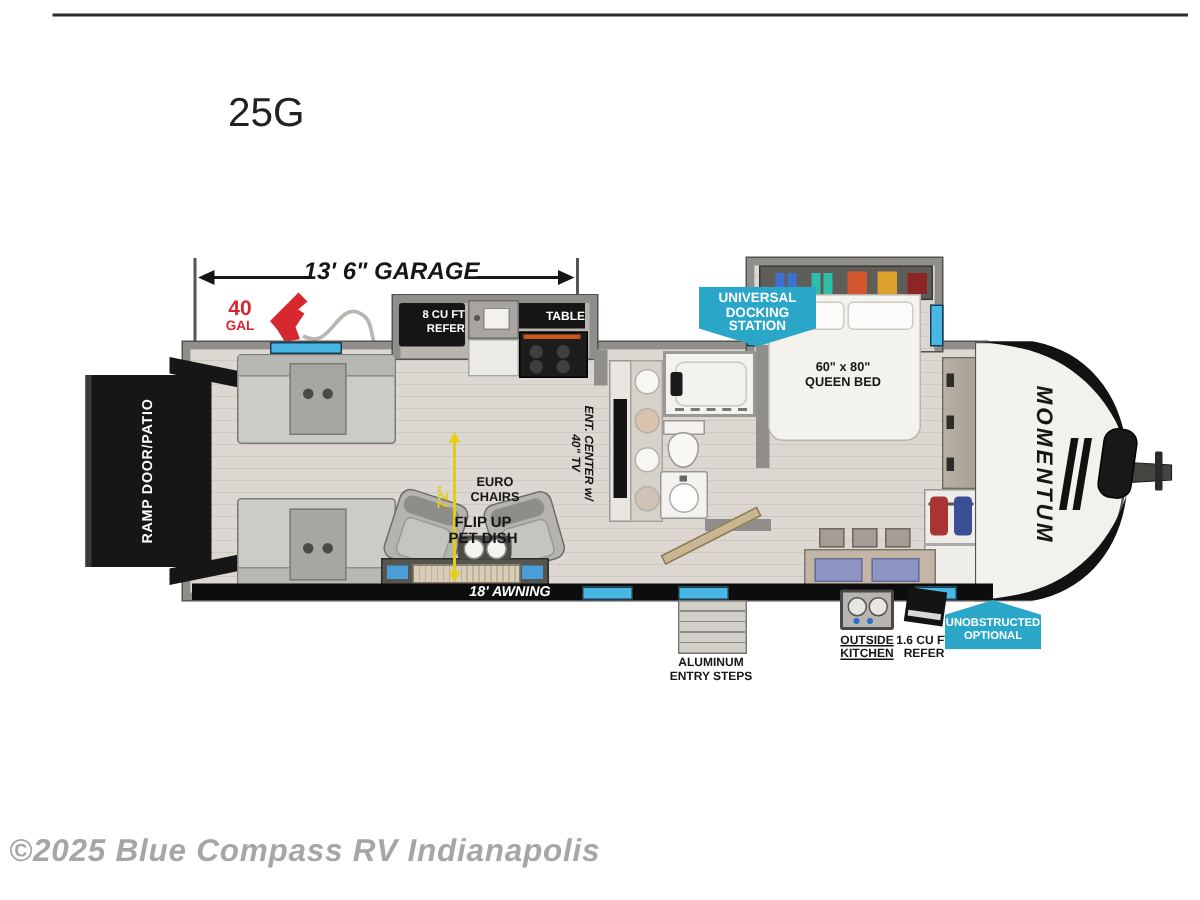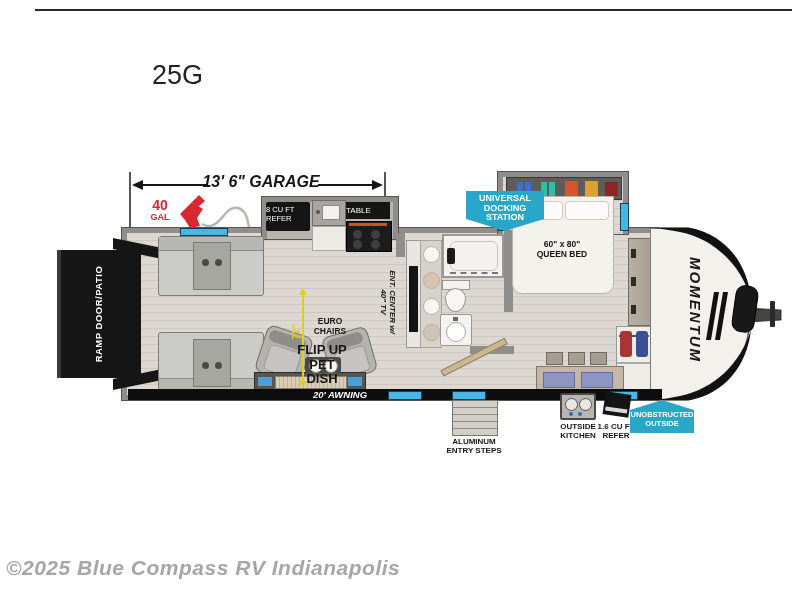--- a/index.html
+++ b/index.html
@@ -2,21 +2,21 @@
 <html><head>
 <meta charset="utf-8">
 <style>
   html,body{margin:0;padding:0;background:#fff;}
   #canvas{position:relative;width:800px;height:600px;background:#fff;overflow:hidden;
           font-family:"Liberation Sans",sans-serif;}
   .abs{position:absolute;}
   .ml{white-space:pre-line;}
   .lbl{color:#161616;font-weight:bold;text-align:center;line-height:1.12;}
   .badge{background:#2aa6c8;color:#fff;font-weight:bold;text-align:center;}
-  .blackbox{background:#151515;color:#fff;font-weight:normal;text-align:left;}
+  .blackbox{background:#151515;color:#fff;font-weight:bold;text-align:right;}
   .win{background:#4ab6e4;border:1px solid #1c3c52;}
   .floor{background:repeating-linear-gradient(180deg,#dcd8d1 0px,#dcd8d1 7px,#cdc9c1 7px,#cdc9c1 8px);}
   .wallbox{border:5px solid #908e8a;box-shadow:0 0 0 1px #55534f;box-sizing:border-box;}
 </style>
 </head>
 <body>
 
 <div id="canvas">
 
   <div class="abs" style="left:35px;top:9px;width:757px;height:2px;background:#2a2a2a;"></div>
@@ -80,21 +80,21 @@
   <div class="abs lbl ml" style="left:300px;top:317px;width:60px;font-size:8.5px;z-index:4;">EURO
 CHAIRS</div>
   <div class="abs" style="left:260px;top:330px;width:46px;height:47px;background:#b5b3ae;border:1px solid #6f6d69;border-radius:8px;transform:rotate(18deg);z-index:3;">
     <div class="abs" style="left:3px;top:3px;width:38px;height:12px;background:#8f8d89;border-radius:6px;"></div>
     <div class="abs" style="left:7px;top:17px;width:31px;height:25px;background:#c6c4c0;border-radius:5px;border:1px solid #9a9894;"></div>
   </div>
   <div class="abs" style="left:326px;top:331px;width:45px;height:45px;background:#b5b3ae;border:1px solid #6f6d69;border-radius:8px;transform:rotate(-16deg);z-index:3;">
     <div class="abs" style="left:3px;top:3px;width:37px;height:12px;background:#8f8d89;border-radius:6px;"></div>
     <div class="abs" style="left:7px;top:17px;width:30px;height:24px;background:#c6c4c0;border-radius:5px;border:1px solid #9a9894;"></div>
   </div>
-  <div class="abs lbl ml" style="left:294px;top:343px;width:56px;font-size:13px;z-index:5;">FLIP UP
+  <div class="abs lbl ml" style="left:294px;top:343px;width:56px;font-size:10px;z-index:5;">FLIP UP
 PET DISH</div>
   <div class="abs" style="left:305px;top:357px;width:36px;height:16px;background:#4c4a48;border-radius:3px;z-index:4;">
     <div class="abs" style="left:4px;top:2px;width:12px;height:12px;background:#f4f3f0;border:1px solid #8a8884;border-radius:50%;"></div>
     <div class="abs" style="left:19px;top:2px;width:12px;height:12px;background:#f4f3f0;border:1px solid #8a8884;border-radius:50%;"></div>
   </div>
 
   <div class="abs" style="left:254px;top:372px;width:110px;height:17px;background:#57554f;border:1px solid #2e2c28;z-index:3;">
     <div class="abs" style="left:20px;top:3px;width:70px;height:11px;background:repeating-linear-gradient(90deg,#d8cdb8 0 3px,#bfb29a 3px 4px);border:1px solid #8a7f6a;"></div>
     <div class="abs" style="left:3px;top:4px;width:14px;height:9px;background:#4a9fd8;"></div>
     <div class="abs" style="left:93px;top:4px;width:14px;height:9px;background:#4a9fd8;"></div>
@@ -174,54 +174,54 @@
 
   <div class="abs" style="left:546px;top:352px;width:15px;height:11px;background:#a39d92;border:1px solid #6e6a62;z-index:3;"></div>
   <div class="abs" style="left:568px;top:352px;width:15px;height:11px;background:#a39d92;border:1px solid #6e6a62;z-index:3;"></div>
   <div class="abs" style="left:590px;top:352px;width:15px;height:11px;background:#a39d92;border:1px solid #6e6a62;z-index:3;"></div>
   <div class="abs" style="left:536px;top:366px;width:86px;height:25px;background:#c3b6a4;border:1px solid #7c786f;z-index:3;">
     <div class="abs" style="left:6px;top:5px;width:30px;height:14px;background:#8490c8;border:1px solid #5a6098;opacity:.85;"></div>
     <div class="abs" style="left:44px;top:5px;width:30px;height:14px;background:#8490c8;border:1px solid #5a6098;opacity:.85;"></div>
   </div>
 
   <div class="abs" style="left:128px;top:389px;width:534px;height:11px;background:#0d0d0d;z-index:4;"></div>
-  <div class="abs" style="left:285px;top:389px;width:110px;text-align:center;color:#fff;font-weight:bold;font-style:italic;font-size:9.5px;z-index:5;">20' AWNING</div>
+  <div class="abs" style="left:285px;top:389px;width:110px;text-align:center;color:#fff;font-weight:bold;font-style:italic;font-size:9.5px;z-index:5;">18' AWNING</div>
   <div class="abs win" style="left:388px;top:391px;width:32px;height:7px;z-index:5;"></div>
   <div class="abs win" style="left:452px;top:391px;width:32px;height:7px;z-index:5;"></div>
   <div class="abs win" style="left:610px;top:391px;width:26px;height:7px;z-index:5;"></div>
 
   <svg class="abs" style="left:650px;top:222px;z-index:3;" width="135" height="185" viewBox="0 0 135 185">
     <polygon points="96,86 131,88 131,98 96,100" fill="#454440" stroke="#1e1e1e" stroke-width="0.8"></polygon>
     <rect x="120" y="79" width="5" height="26" rx="1" fill="#2a2a2a"></rect>
     <path d="M0 6 L38 6 C72 13 100 44 100 92 C100 140 72 171 38 178 L0 178 Z" fill="#f2f1ec" stroke="#55534f" stroke-width="1.5"></path>
     <path d="M4 6 L40 6 C74 12 97 40 101 76 C90 42 64 17 30 10 C21 8 12 7 4 6 Z" fill="#121212"></path>
     <path d="M4 178 L40 178 C74 172 97 144 101 108 C90 142 64 167 30 174 C21 176 12 177 4 178 Z" fill="#121212"></path>
     <polygon points="56,118 64,70 69,70 61,118" fill="#111"></polygon>
     <polygon points="65,118 73,70 78,70 70,118" fill="#111"></polygon>
     <rect x="84" y="64" width="22" height="46" rx="9" fill="#181818" stroke="#000" transform="rotate(8 95 87)"></rect>
   </svg>
   <div class="abs" style="left:610px;top:301px;width:170px;height:18px;transform:rotate(90deg);text-align:center;font-weight:bold;font-style:italic;font-size:15px;letter-spacing:2px;color:#161616;z-index:4;">MOMENTUM</div>
 
   <div class="abs badge ml" style="left:466px;top:191px;width:78px;height:40px;clip-path:polygon(0 0,100% 0,100% 70%,50% 100%,0 70%);font-size:9px;line-height:1.08;padding-top:3px;box-sizing:border-box;z-index:6;">UNIVERSAL
 DOCKING
 STATION</div>
   <div class="abs badge ml" style="left:630px;top:400px;width:64px;height:33px;clip-path:polygon(50% 0,100% 30%,100% 100%,0 100%,0 30%);font-size:7.5px;line-height:1.15;padding-top:11px;box-sizing:border-box;z-index:6;">UNOBSTRUCTED
-OUTSIDE</div>
+OPTIONAL</div>
 
   <div class="abs" style="left:452px;top:400px;width:44px;height:34px;border:1px solid #77756f;background:repeating-linear-gradient(180deg,#d2cfc9 0 6px,#8d8b87 6px 7px);z-index:4;"></div>
   <div class="abs lbl ml" style="left:440px;top:438px;width:68px;font-size:8px;z-index:5;">ALUMINUM
 ENTRY STEPS</div>
 
   <div class="abs" style="left:560px;top:393px;width:36px;height:27px;background:#b8b5b0;border:2px solid #4a4846;border-radius:2px;box-sizing:border-box;z-index:5;">
     <div class="abs" style="left:3px;top:3px;width:11px;height:11px;background:#e8e6e2;border:1px solid #555;border-radius:50%;"></div>
     <div class="abs" style="left:17px;top:3px;width:11px;height:11px;background:#e8e6e2;border:1px solid #555;border-radius:50%;"></div>
     <div class="abs" style="left:7px;top:17px;width:4px;height:4px;background:#2a6fd0;border-radius:50%;"></div>
     <div class="abs" style="left:16px;top:17px;width:4px;height:4px;background:#2a6fd0;border-radius:50%;"></div>
   </div>
-  <div class="abs lbl ml" style="left:552px;top:423px;width:52px;font-size:8px;z-index:5;">OUTSIDE
+  <div class="abs lbl ml" style="left:552px;top:423px;width:52px;font-size:8px;z-index:5;text-decoration:underline;">OUTSIDE
 KITCHEN</div>
 
   <div class="abs" style="left:604px;top:393px;width:26px;height:23px;background:#141414;transform:rotate(8deg);z-index:5;">
     <div class="abs" style="left:2px;top:15px;width:22px;height:4px;background:#d8d8d4;"></div>
   </div>
   <div class="abs lbl ml" style="left:590px;top:423px;width:52px;font-size:8px;z-index:5;">1.6 CU FT
 REFER</div>
 
   <div class="abs" style="left:6px;top:556px;font-size:21px;font-weight:bold;font-style:italic;color:#a6a6a6;letter-spacing:.5px;">©2025 Blue Compass RV Indianapolis</div>
 

